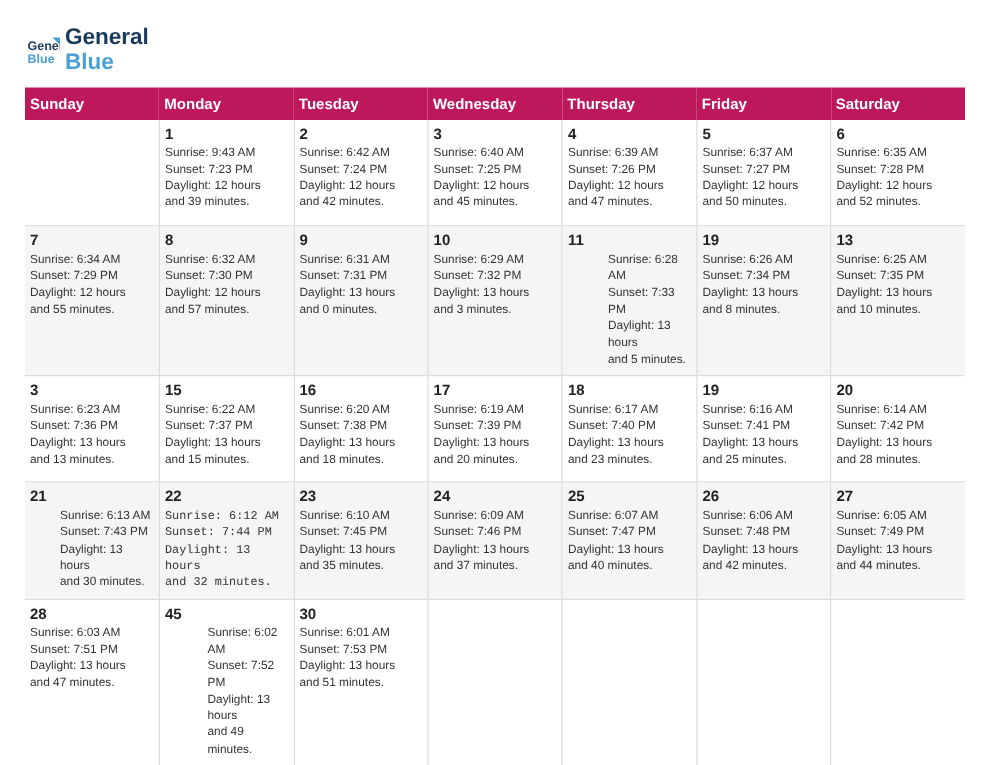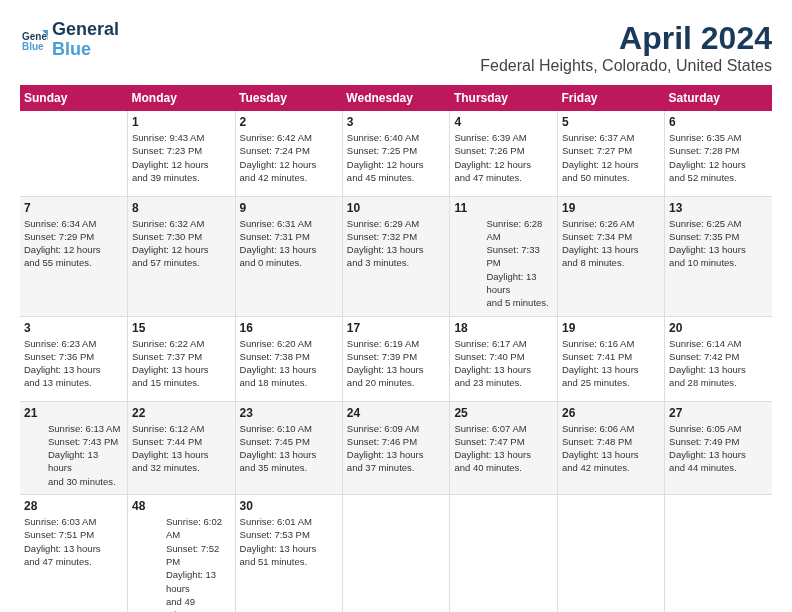--- a/index.html
+++ b/index.html
@@ -100,24 +100,20 @@
       <rect x="0" y="0" width="28" height="28" fill="white"></rect>
       <text x="2" y="14" font-size="10" font-weight="bold" fill="#1a3a5c">General</text>
       <text x="2" y="24" font-size="10" font-weight="bold" fill="#4a9fd4">Blue</text>
       <polygon points="22,4 28,10 28,4" fill="#4a9fd4"></polygon>
     </svg>
     <div class="logo-text">
       <div>General</div>
       <span>Blue</span>
     </div>
   </div>
-  <div class="title-block">
-    <div class="month-title">April 2024</div>
-    <div class="location-title">Federal Heights, Colorado, United States</div>
-  </div>
 </div>
 
 <table>
   <thead>
     <tr>
     <th>Sunday</th>
         <th>Monday</th>
         <th>Tuesday</th>
         <th>Wednesday</th>
         <th>Thursday</th>
@@ -276,21 +272,21 @@
       <tr>
         <td>
           <span class="day-num">21</span>
           <div class="day-info" style="white-space: pre-line; margin-left: 24px;">Sunrise: 6:13 AM
 Sunset: 7:43 PM
 Daylight: 13 hours
 and 30 minutes.</div>
         </td>
         <td>
           <span class="day-num">22</span>
-          <div class="day-info" style="white-space: pre-line;">Sunrise: 6:12 AM
+          <div class="day-info" style="white-space: pre-line; font-family: Liberation Mono, monospace;">Sunrise: 6:12 AM
 Sunset: 7:44 PM
 Daylight: 13 hours
 and 32 minutes.</div>
         </td>
         <td>
           <span class="day-num">23</span>
           <div class="day-info" style="white-space: pre-line;">Sunrise: 6:10 AM
 Sunset: 7:45 PM
 Daylight: 13 hours
 and 35 minutes.</div>
@@ -326,21 +322,21 @@
       </tr>
       <tr>
         <td>
           <span class="day-num">28</span>
           <div class="day-info" style="white-space: pre-line;">Sunrise: 6:03 AM
 Sunset: 7:51 PM
 Daylight: 13 hours
 and 47 minutes.</div>
         </td>
         <td>
-          <span class="day-num">48</span>
+          <span class="day-num">45</span>
           <div class="day-info" style="white-space: pre-line; margin-left: 34px;">Sunrise: 6:02 AM
 Sunset: 7:52 PM
 Daylight: 13 hours
 and 49 minutes.</div>
         </td>
         <td>
           <span class="day-num">30</span>
           <div class="day-info" style="white-space: pre-line;">Sunrise: 6:01 AM
 Sunset: 7:53 PM
 Daylight: 13 hours

